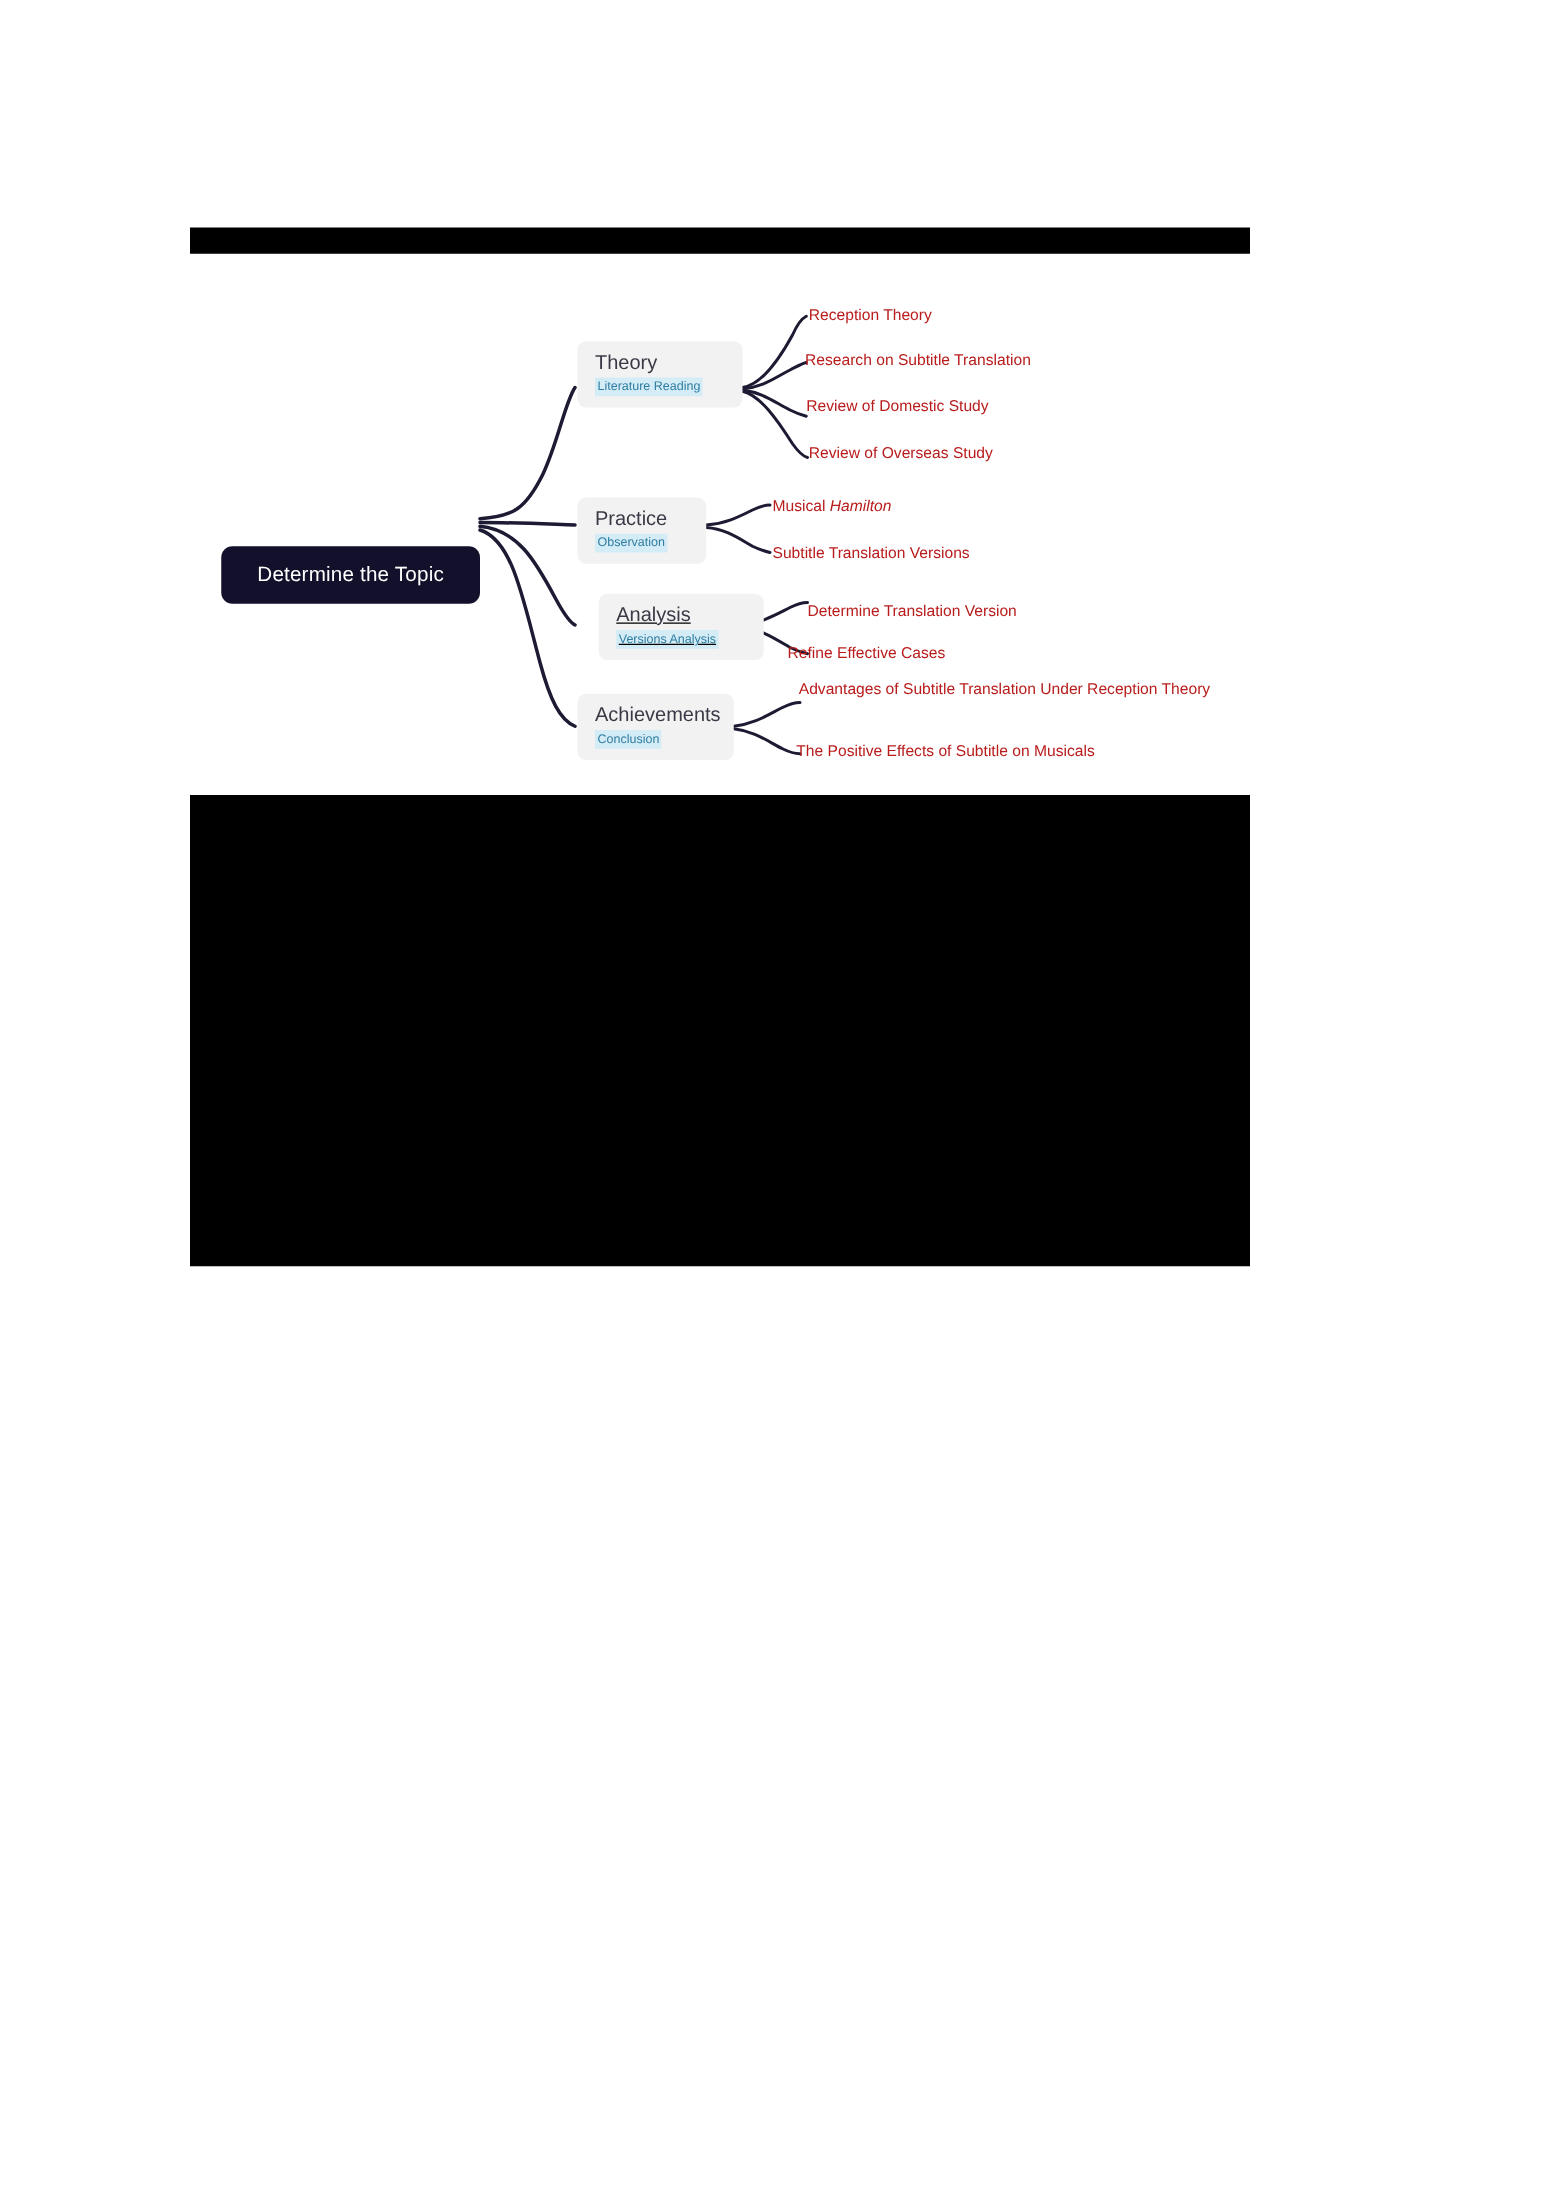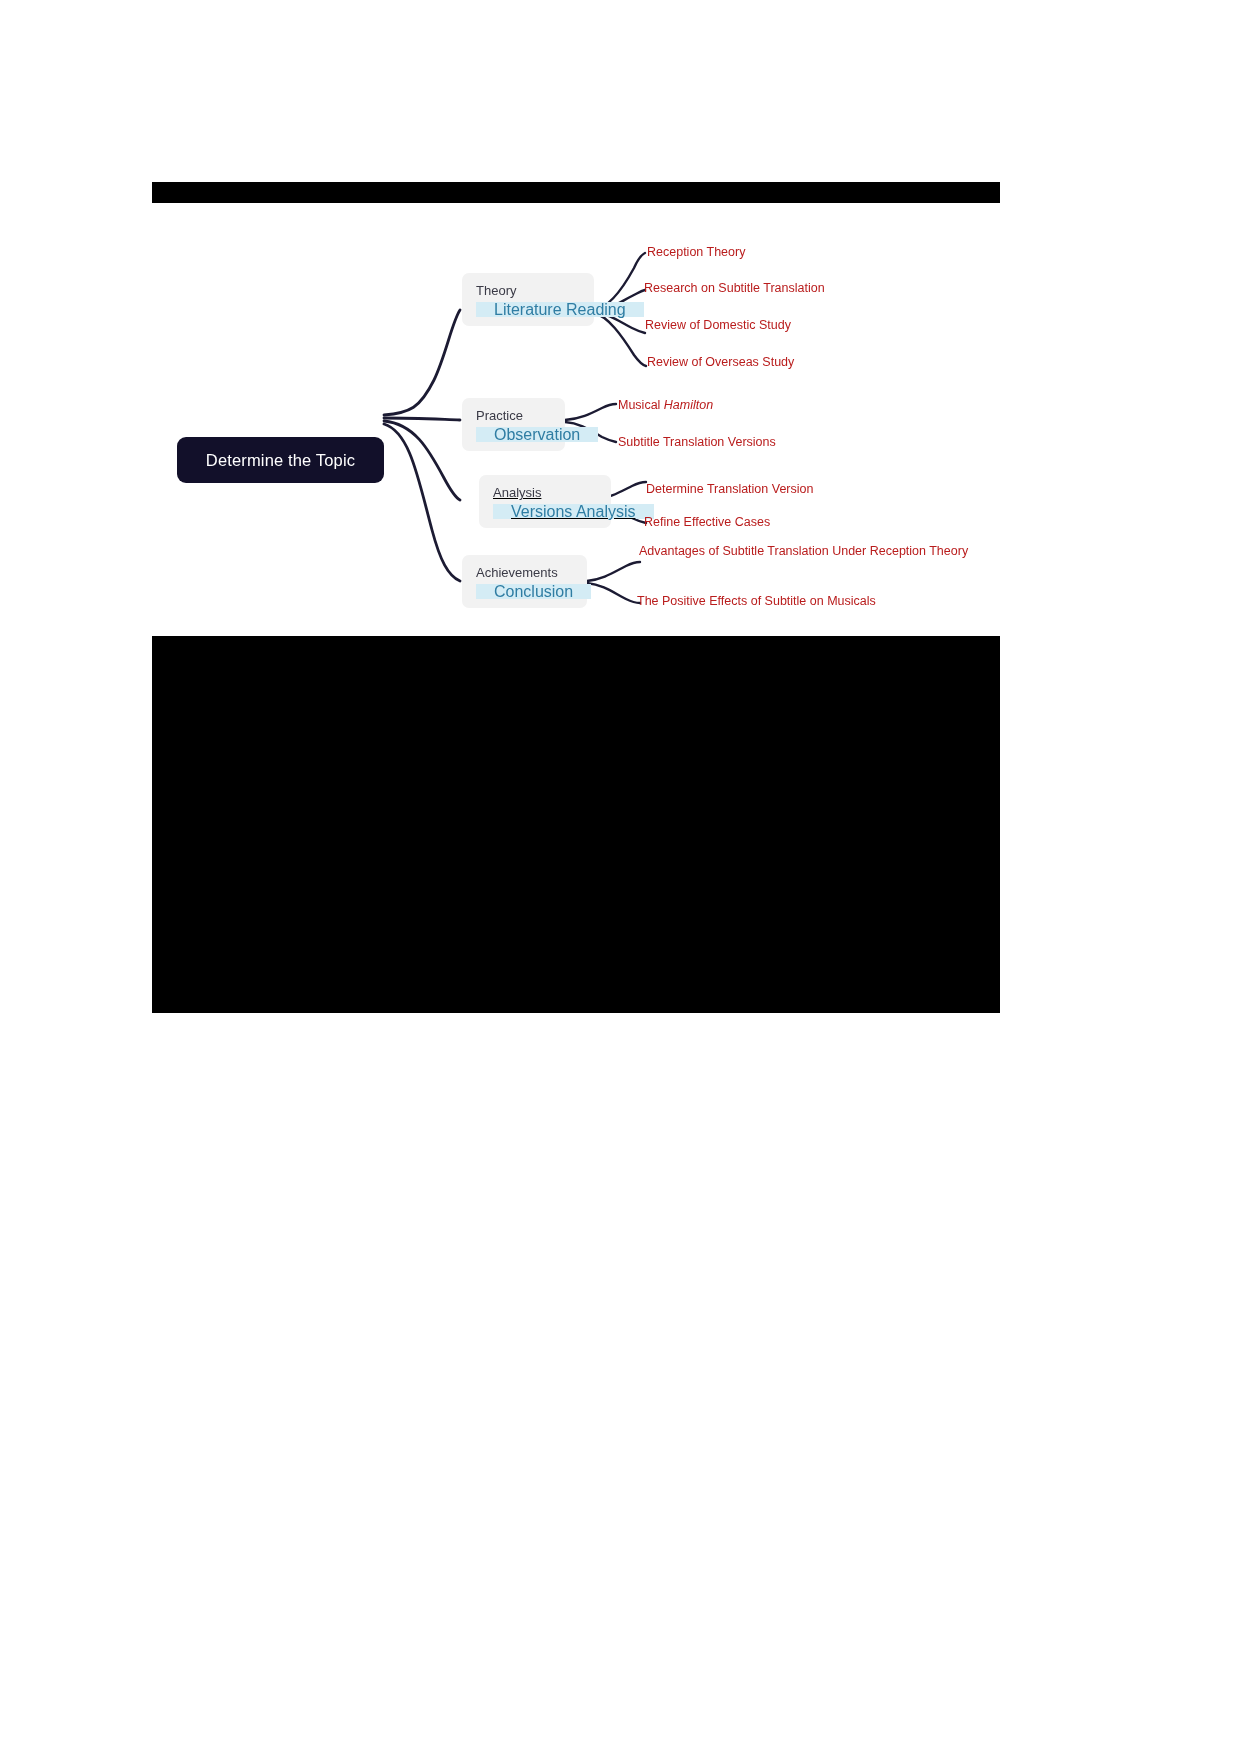--- a/index.html
+++ b/index.html
@@ -91,31 +91,31 @@
     background: #f2f2f2;
     border-radius: 7px;
     padding: 8px 14px 9px 14px;
     display: flex;
     flex-direction: column;
     align-items: flex-start;
     gap: 2px;
   }
   .branch-title {
     color: #3a3a46;
-    font-size: 13px;
+    font-size: 16px;
     line-height: 19px;
     white-space: nowrap;
     font-family: "Liberation Sans", sans-serif;
   }
   .branch-sub {
     color: #2f7da3;
     background: #d4ecf5;
-    font-size: 16px;
+    font-size: 10px;
     line-height: 15px;
-    padding: 0px 18px;
+    padding: 0px 2px;
     white-space: nowrap;
     font-family: "Liberation Sans", sans-serif;
   }
 
   #node-theory       { left: 310px; top: 63px;  width: 132px; }
   #node-practice     { left: 310px; top: 188px; width: 103px; }
   #node-analysis     { left: 327px; top: 265px; width: 132px; text-decoration: underline; }
   #node-achievements { left: 310px; top: 345px; width: 125px; }
 
   
@@ -131,21 +131,21 @@
 
   #leaf-t1 { left: 495px; top: 35px; }
   #leaf-t2 { left: 492px; top: 71px; }
   #leaf-t3 { left: 493px; top: 108px; }
   #leaf-t4 { left: 495px; top: 145px; }
 
   #leaf-p1 { left: 466px; top: 188px; }
   #leaf-p2 { left: 466px; top: 225px; }
 
   #leaf-a1 { left: 494px; top: 272px; }
-  #leaf-a2 { left: 492px; top: 305px; text-align: right; }
+  #leaf-a2 { left: 478px; top: 305px; text-align: right; }
 
   #leaf-c1 { left: 487px; top: 334px; }
   #leaf-c2 { left: 485px; top: 384px; }
 </style>
 </head>
 <body>
 
 <div id="page">
 
   <div class="redaction-bar" id="caption-bar-top"></div>

